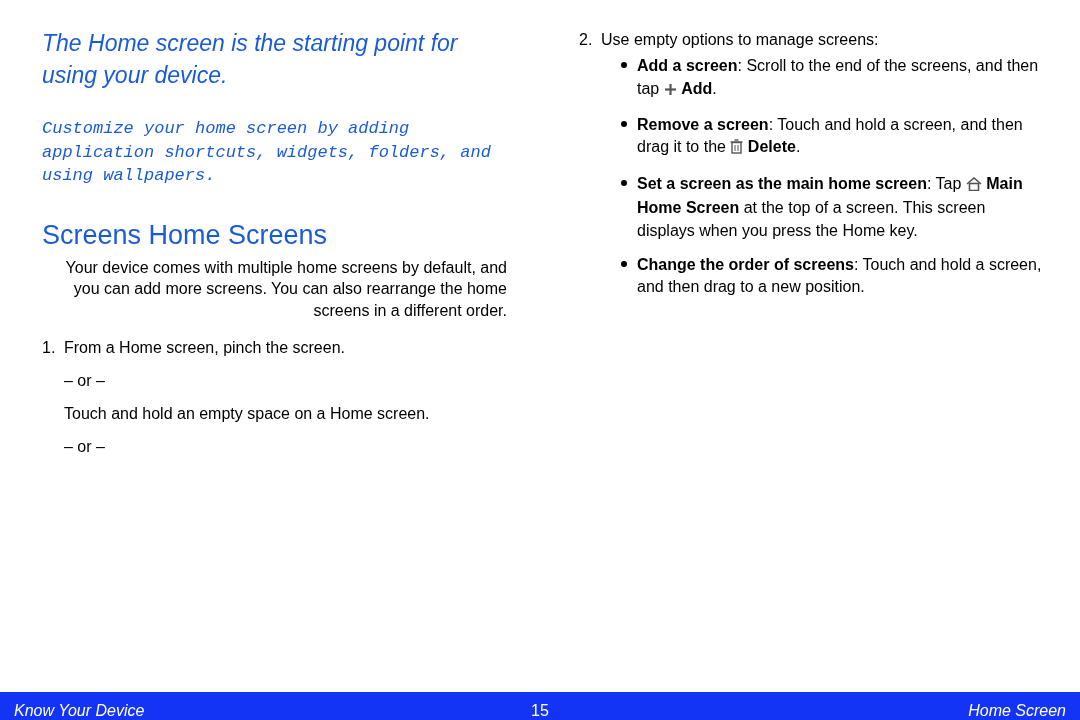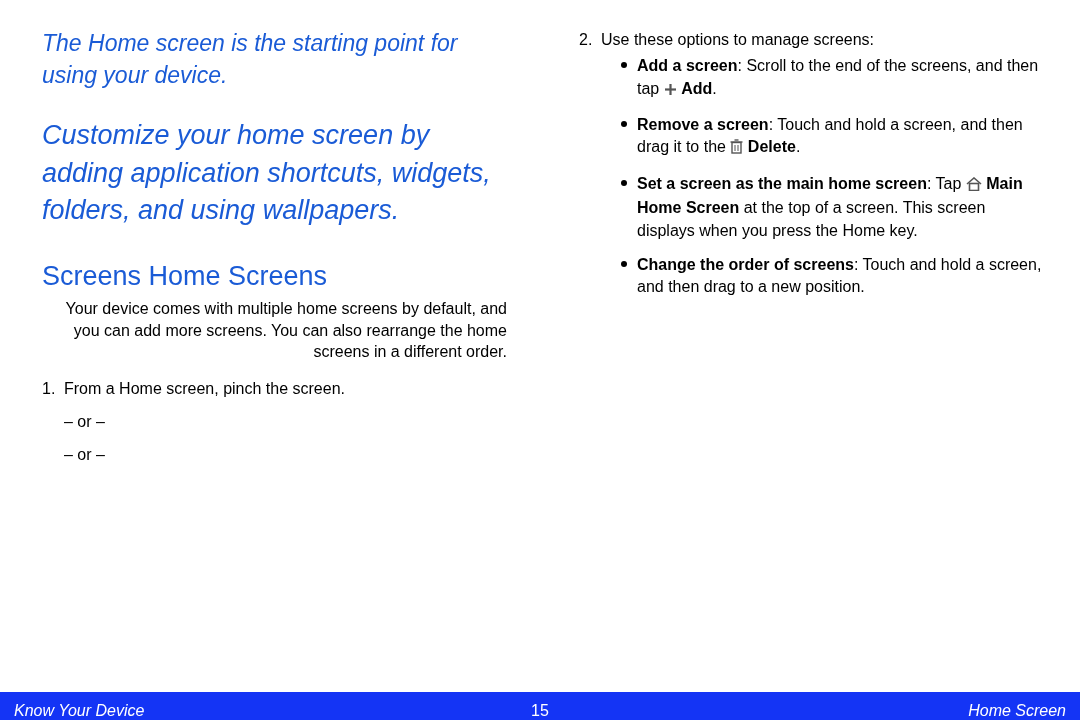--- a/index.html
+++ b/index.html
@@ -32,23 +32,24 @@
   .intro {
     font-style: italic;
     color: #1a5bd6;
     font-size: 23px;
     line-height: 1.38;
     margin: 0 0 26px 0;
   }
   .intro2 {
     font-style: italic;
     color: #1a5bd6;
-    font-size: 27px;
+    font-size: 17px;
     line-height: 1.38;
     margin: 0 0 32px 0;
+    font-family: Liberation Mono, monospace;
   }
   h2.section-title {
     color: #1a5bd6;
     font-weight: 400;
     font-size: 27px;
     margin: 0 0 6px 0;
   }
   p.body {
     font-size: 16px;
     line-height: 1.35;
@@ -145,29 +146,30 @@
       <p class="intro">The Home screen is the starting point for using your device.</p>
       <p class="intro2">Customize your home screen by adding application shortcuts, widgets, folders, and using wallpapers.</p>
 
       <h2 class="section-title">Screens Home Screens</h2>
       <p class="body">Your device comes with multiple home screens by default, and you can add more screens. You can also rearrange the home screens in a different order.</p>
 
       <ol class="steps">
         <li>
           <span>From a Home screen, pinch the screen.</span>
           <span class="or">– or –</span>
+          <span class="sub">Touch and hold an empty space on a Home screen.</span>
           <span class="or">– or –</span>
         </li>
       </ol>
     </div>
 
     <div class="col">
       <ol class="steps" start="2" style="counter-reset: step 1;">
         <li>
-          <span>Use these options to manage screens:</span>
+          <span>Use empty options to manage screens:</span>
 
           <ul class="bullets">
             <li>
               <span class="bold">Add a screen</span><span>: Scroll to the end of the screens, and then tap </span><span class="icon">
                 <svg width="13" height="13" viewBox="0 0 13 13">
                   <line x1="6.5" y1="1" x2="6.5" y2="12" stroke="#555" stroke-width="2.2"></line>
                   <line x1="1" y1="6.5" x2="12" y2="6.5" stroke="#555" stroke-width="2.2"></line>
                 </svg>
               </span> <span class="bold">Add</span><span>.</span>
             </li>

